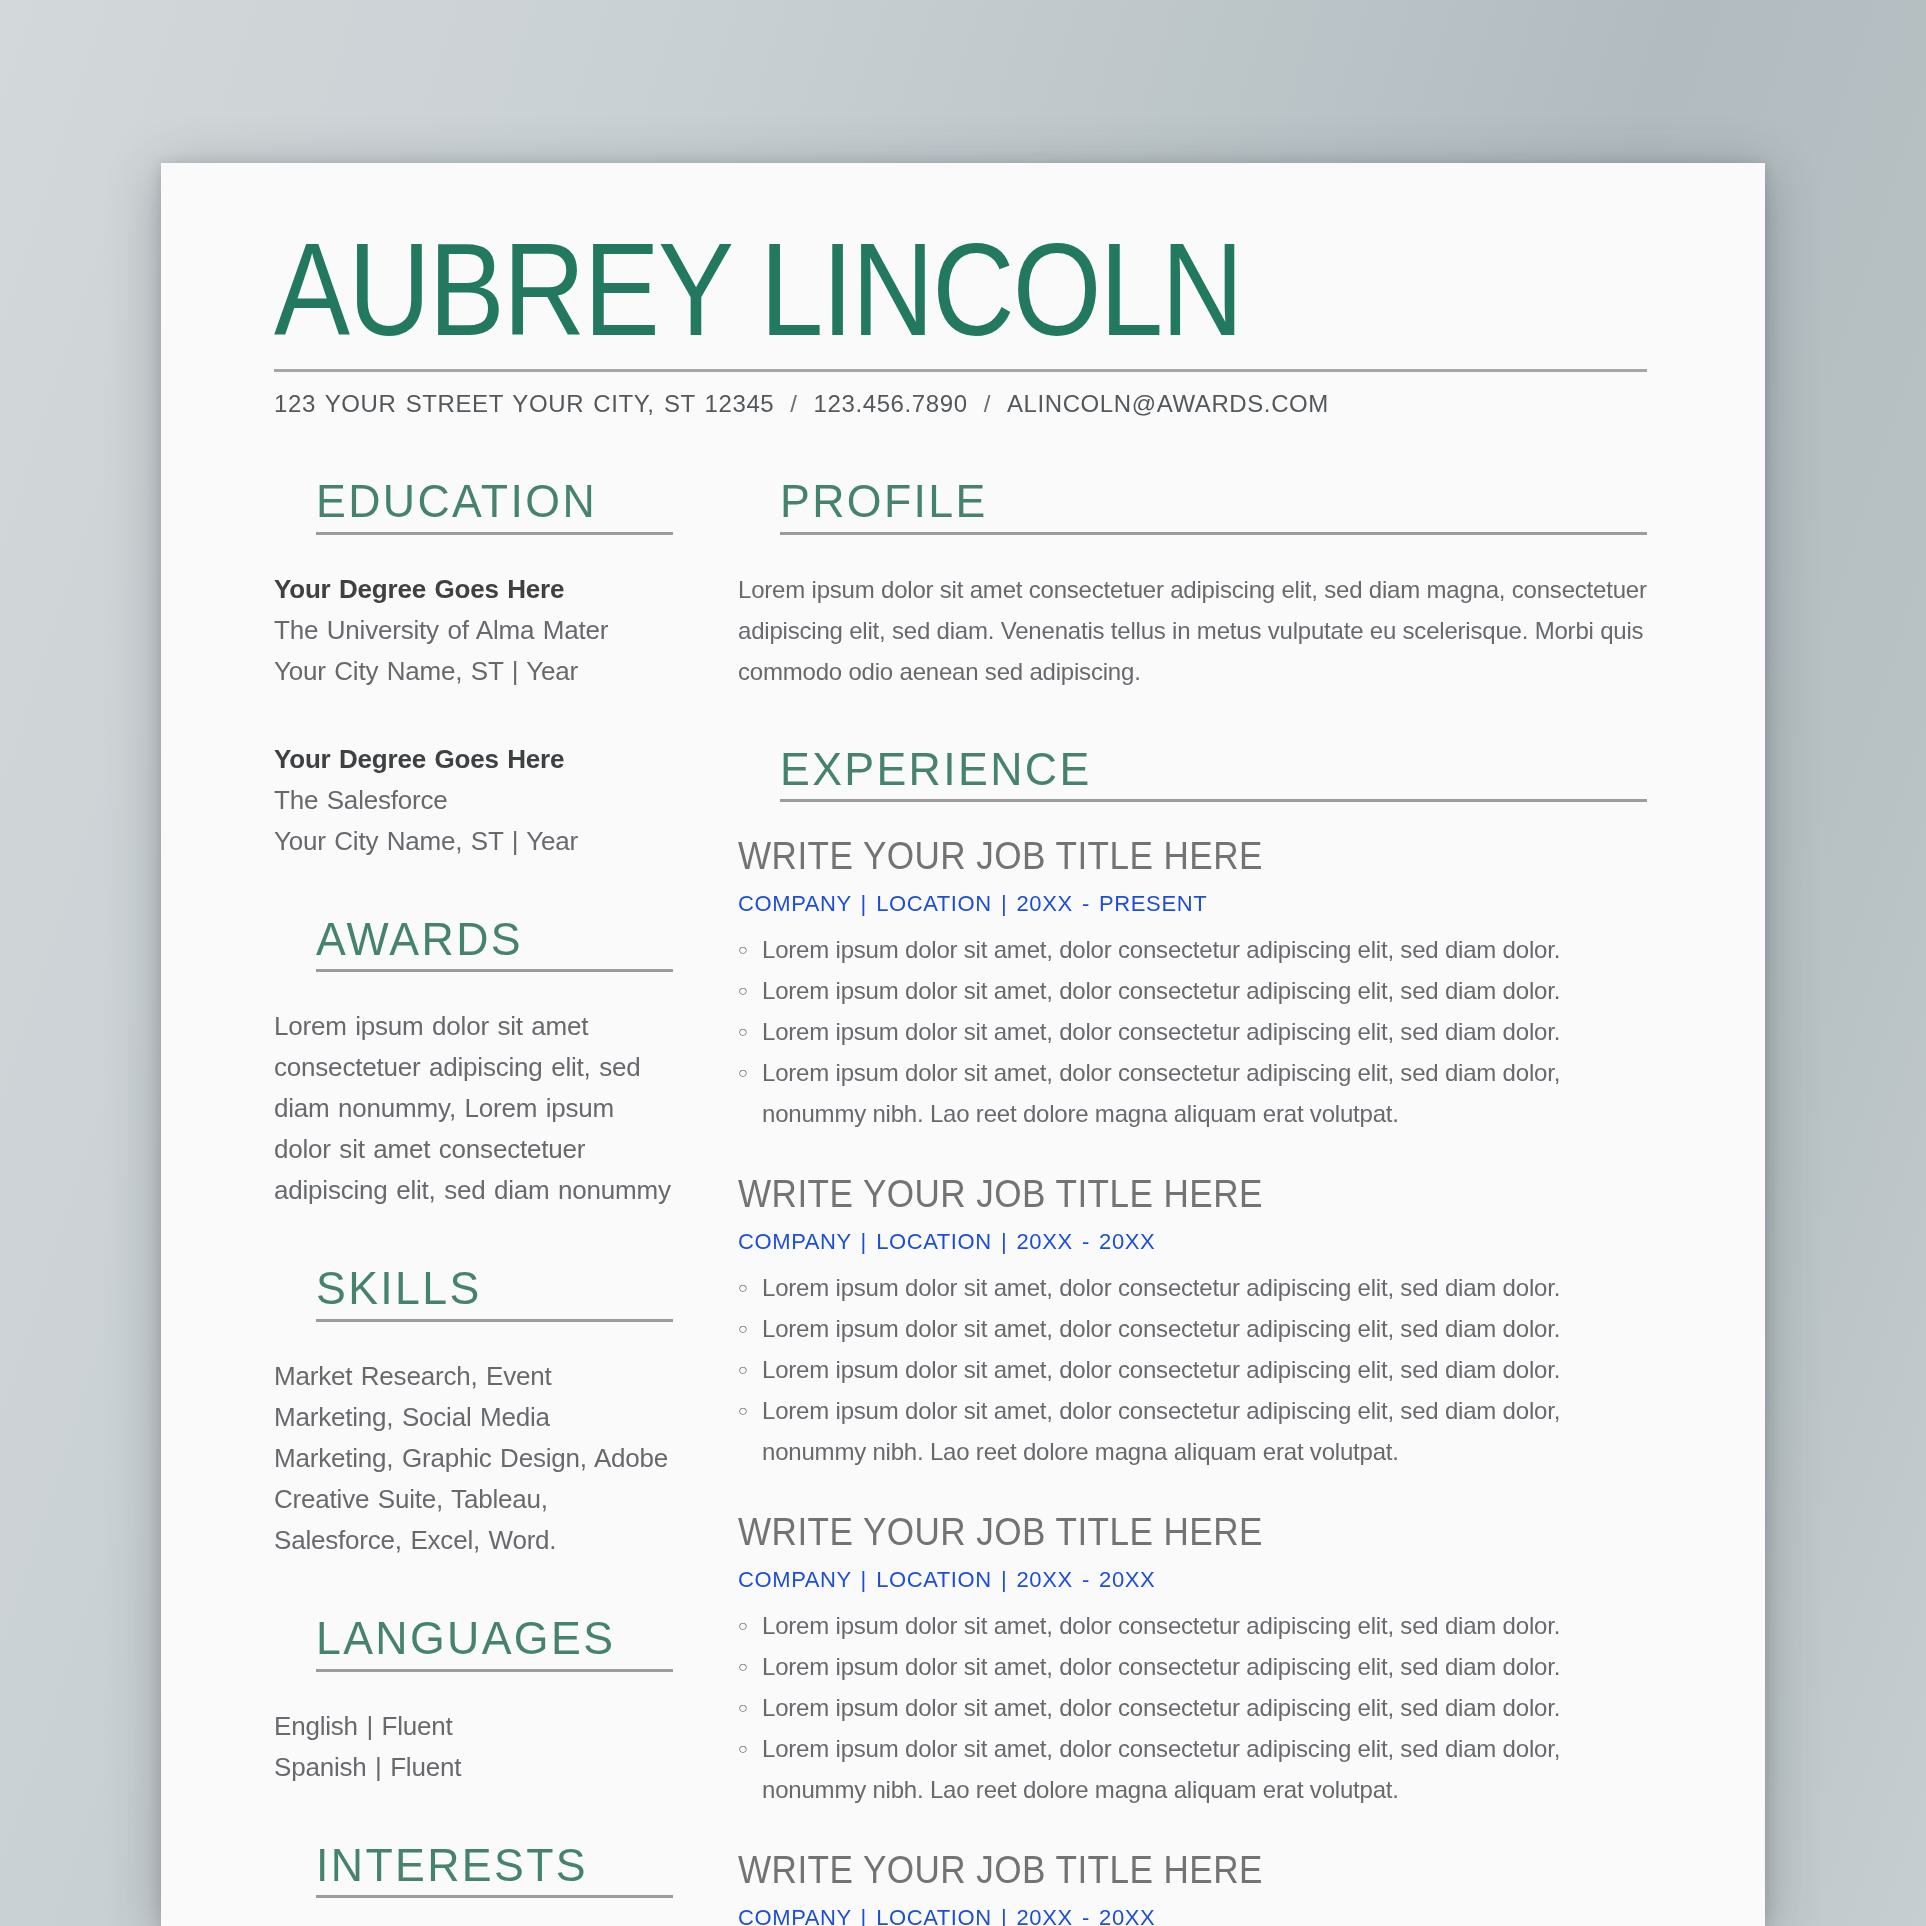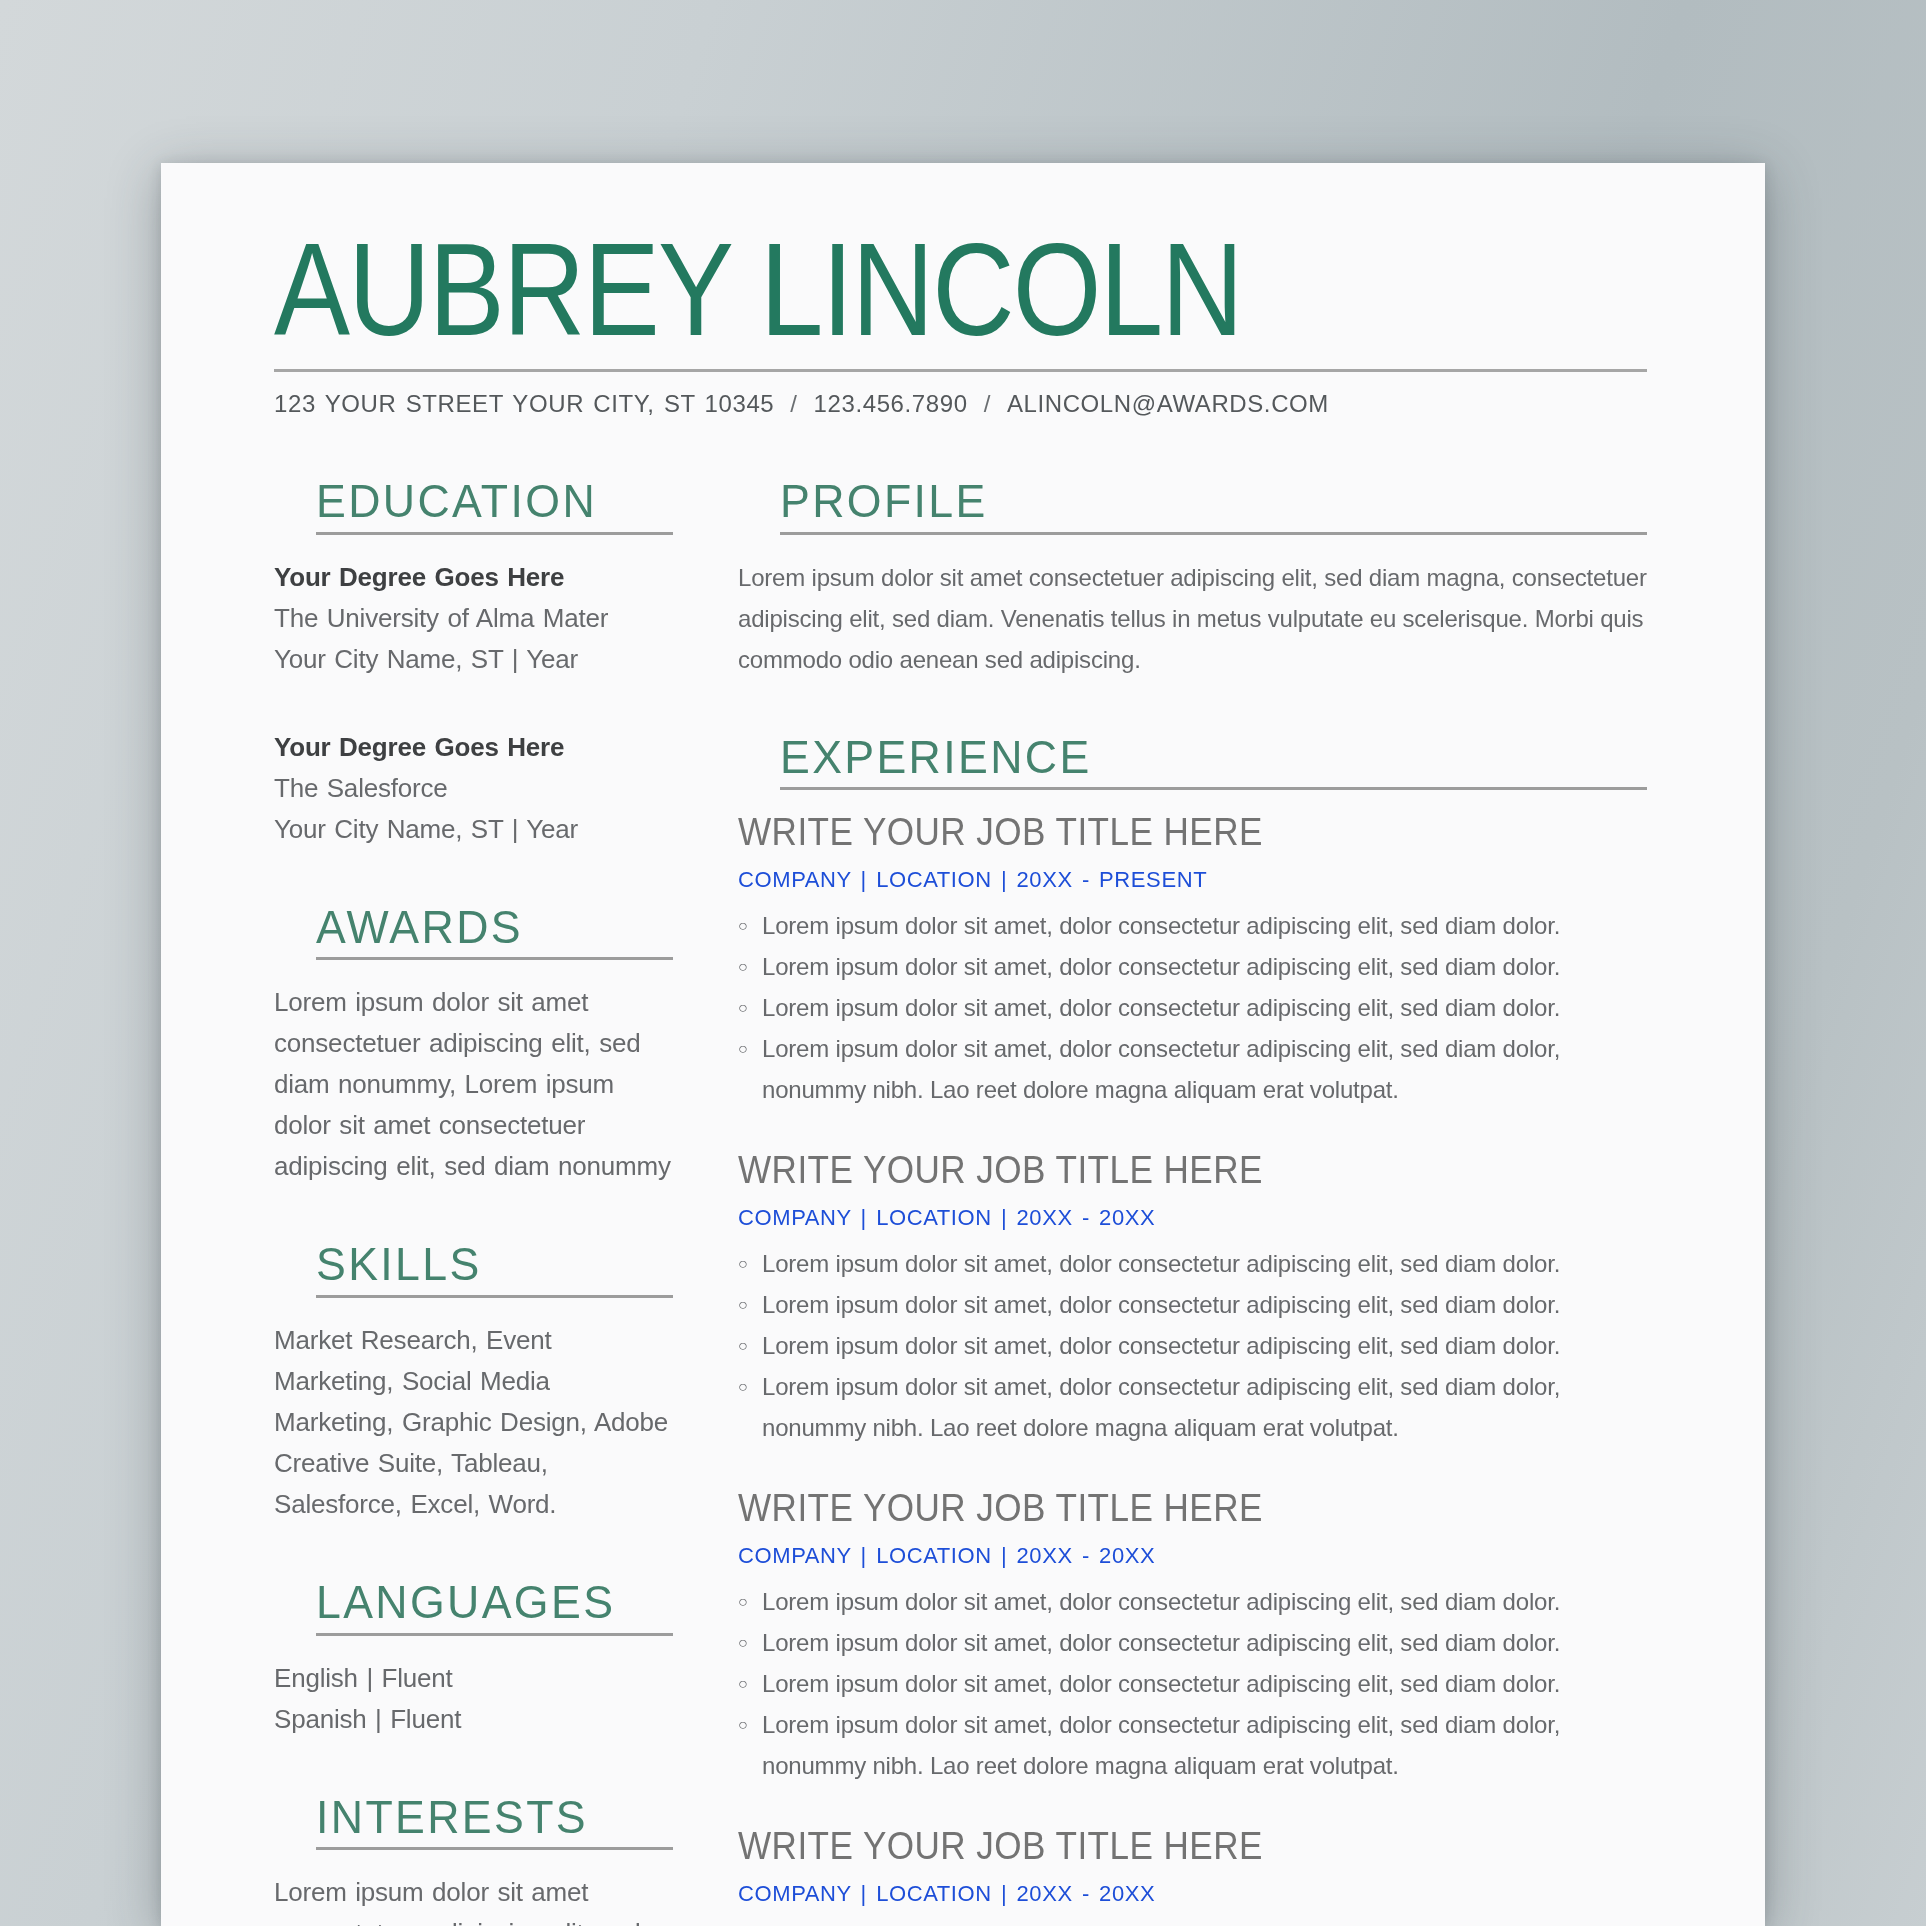--- a/index.html
+++ b/index.html
@@ -18,21 +18,21 @@
   .name .condense { display:inline-block; transform:scaleX(.87); transform-origin:0 50%; letter-spacing:-2px; }
   .name-rule { height:3px; background:#a6a6a6; margin-top:14px; }
   .contact { margin-top:18px; font-size:24px; color:#54585b; letter-spacing:0.6px; word-spacing:2px; white-space:nowrap; }
   .contact .sep { display:inline-block; margin:0 16px; color:#6a6e71; }
 
   .columns { display:grid; grid-template-columns:399px 909px; column-gap:65px; margin-top:57px; }
 
   section { margin-bottom:51px; }
   .sec-h { font-size:47px; line-height:1.1; font-weight:400; color:#45836e; border-bottom:3px solid #9c9c9c; padding-bottom:5px; white-space:nowrap;margin-left:42px; }
   .sec-h .condense { display:inline-block; transform:scaleX(.95); transform-origin:0 50%; letter-spacing:2.5px; }
-  .sec-body { margin-top:22px; }
+  .sec-body { margin-top:34px; }
 
   .t { font-size:26px; line-height:41px; color:#67696c; letter-spacing:-0.2px; word-spacing:1.5px; }
   .bold-line { font-weight:bold; color:#3e4042; }
   .entry { margin-bottom:47px; }
   .entry:last-child { margin-bottom:0; }
 
   .pt { font-size:24px; line-height:41px; color:#67696c; letter-spacing:-0.2px; }
 
   .job { margin-bottom:40px; }
   .job:last-child { margin-bottom:0; }
@@ -46,21 +46,21 @@
 </head>
 <body>
 
 <div class="canvas">
   <div class="page">
 
     <h1 class="name"><span class="condense">AUBREY LINCOLN</span></h1>
     <div class="name-rule"></div>
 
     <div class="contact">
-      <span>123 YOUR STREET YOUR CITY, ST 10345</span><span class="sep">/</span><span>123.456.7890</span><span class="sep">/</span><span>ALINCOLN@AWARDS.COM</span>
+      <span>123 YOUR STREET YOUR CITY, ST 12345</span><span class="sep">/</span><span>123.456.7890</span><span class="sep">/</span><span>ALINCOLN@AWARDS.COM</span>
     </div>
 
     <div class="columns">
 
       <aside>
 
         <section>
           <div class="sec-h"><span class="condense">EDUCATION</span></div>
           <div class="sec-body">
             <div class="entry">

